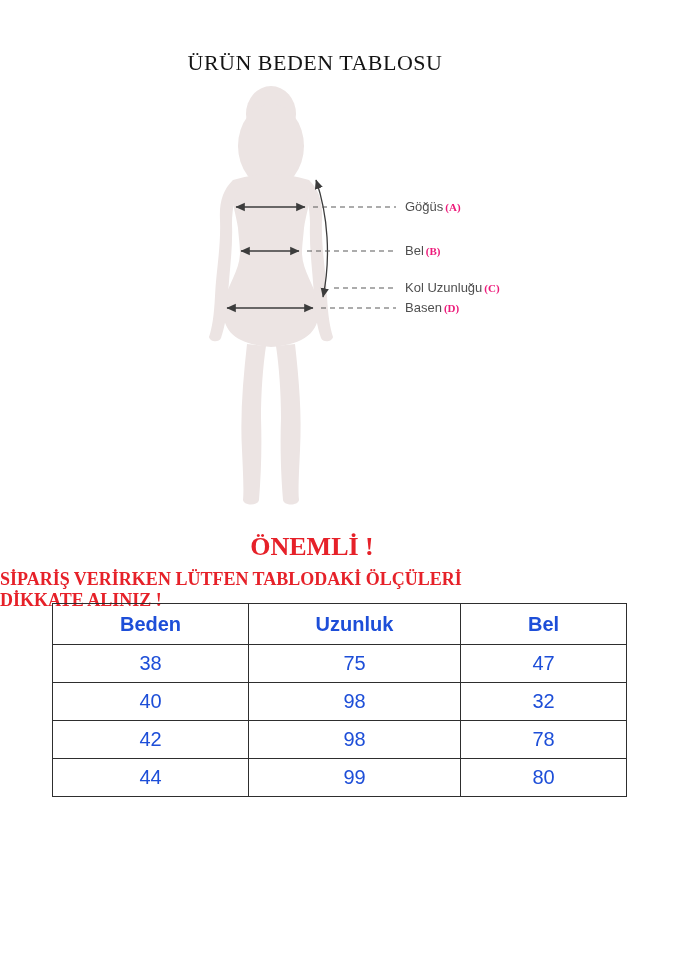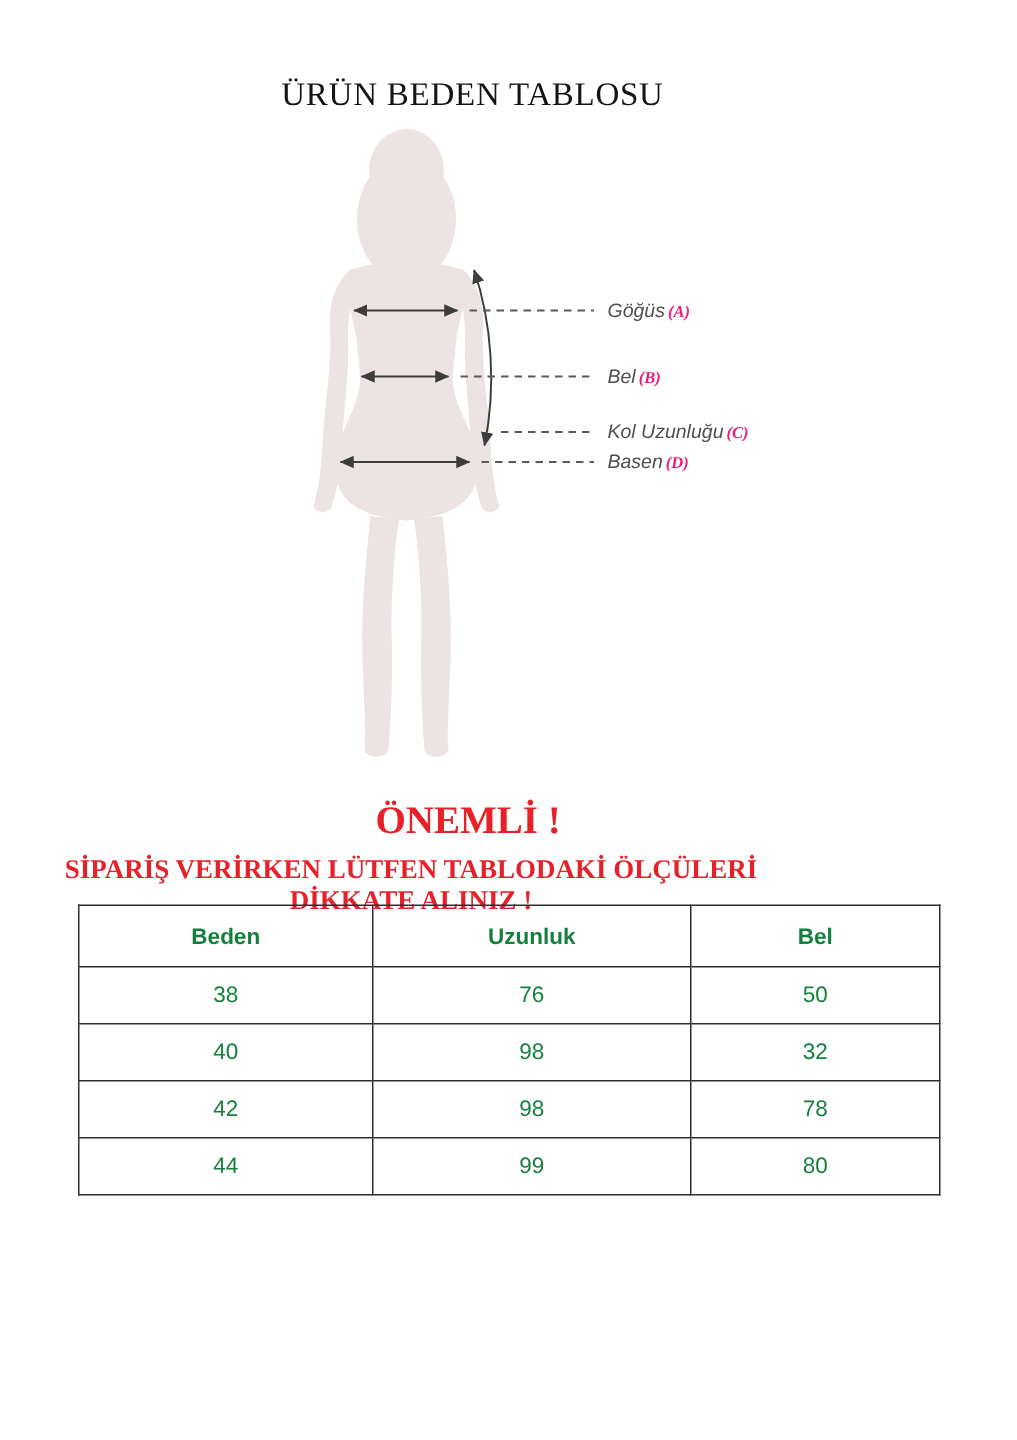--- a/index.html
+++ b/index.html
@@ -20,54 +20,52 @@
   .diagram-svg{position:absolute;top:0;left:0;}
   .sil{fill:var(--silhouette);}
   .arrow{stroke:var(--arrow);stroke-width:1.3;fill:none;}
   .arrow-head{fill:var(--arrow);}
   .dash{stroke:var(--dash);stroke-width:1.2;stroke-dasharray:5 4;fill:none;}
   .m-label{
     position:absolute;left:405px;
     font-size:13px;line-height:14px;
     color:var(--label_gray);
     white-space:nowrap;
-    font-style:italic;
   }
   .m-label .lmark{
     font-family:"Liberation Serif", serif;
     font-weight:bold;
     font-size:11px;
     color:var(--pink);
     margin-left:2px;
   }
   .notice-heading{
     position:absolute;top:532px;left:0;width:624px;
     text-align:center;
     font-family:"Liberation Serif", serif;
     font-weight:bold;font-size:26px;
     color:var(--red);
   }
   .notice-warning{
     position:absolute;top:569px;left:0;width:548px;
-    text-align:center;
     font-family:"Liberation Serif", serif;
     font-weight:bold;font-size:18px;
     color:var(--red);
   }
   table.size-table{
     position:absolute;top:603px;left:52px;
     width:574px;
     border-collapse:collapse;
     table-layout:fixed;
   }
   table.size-table th, table.size-table td{
     border:1px solid var(--table_border);
     text-align:center;
-    font-size:15px;
-    color:#15803d;
+    font-size:20px;
+    color:#1d4ed8;
     padding:0;
   }
   table.size-table th{height:40px;font-weight:bold;}
   table.size-table td{height:37px;font-weight:normal;margin-left:16px;}
   col.c1{width:196px;} col.c2{width:212px;} col.c3{width:166px;}
 </style>
 </head>
 <body>
 
 <div class="page">
@@ -145,22 +143,22 @@
     <thead>
       <tr>
         <th>Beden</th>
         <th>Uzunluk</th>
         <th>Bel</th>
       </tr>
     </thead>
     <tbody>
       <tr>
         <td>38</td>
-        <td>76</td>
-        <td>50</td>
+        <td>75</td>
+        <td>47</td>
       </tr>
       <tr>
         <td>40</td>
         <td>98</td>
         <td>32</td>
       </tr>
       <tr>
         <td>42</td>
         <td>98</td>
         <td>78</td>

